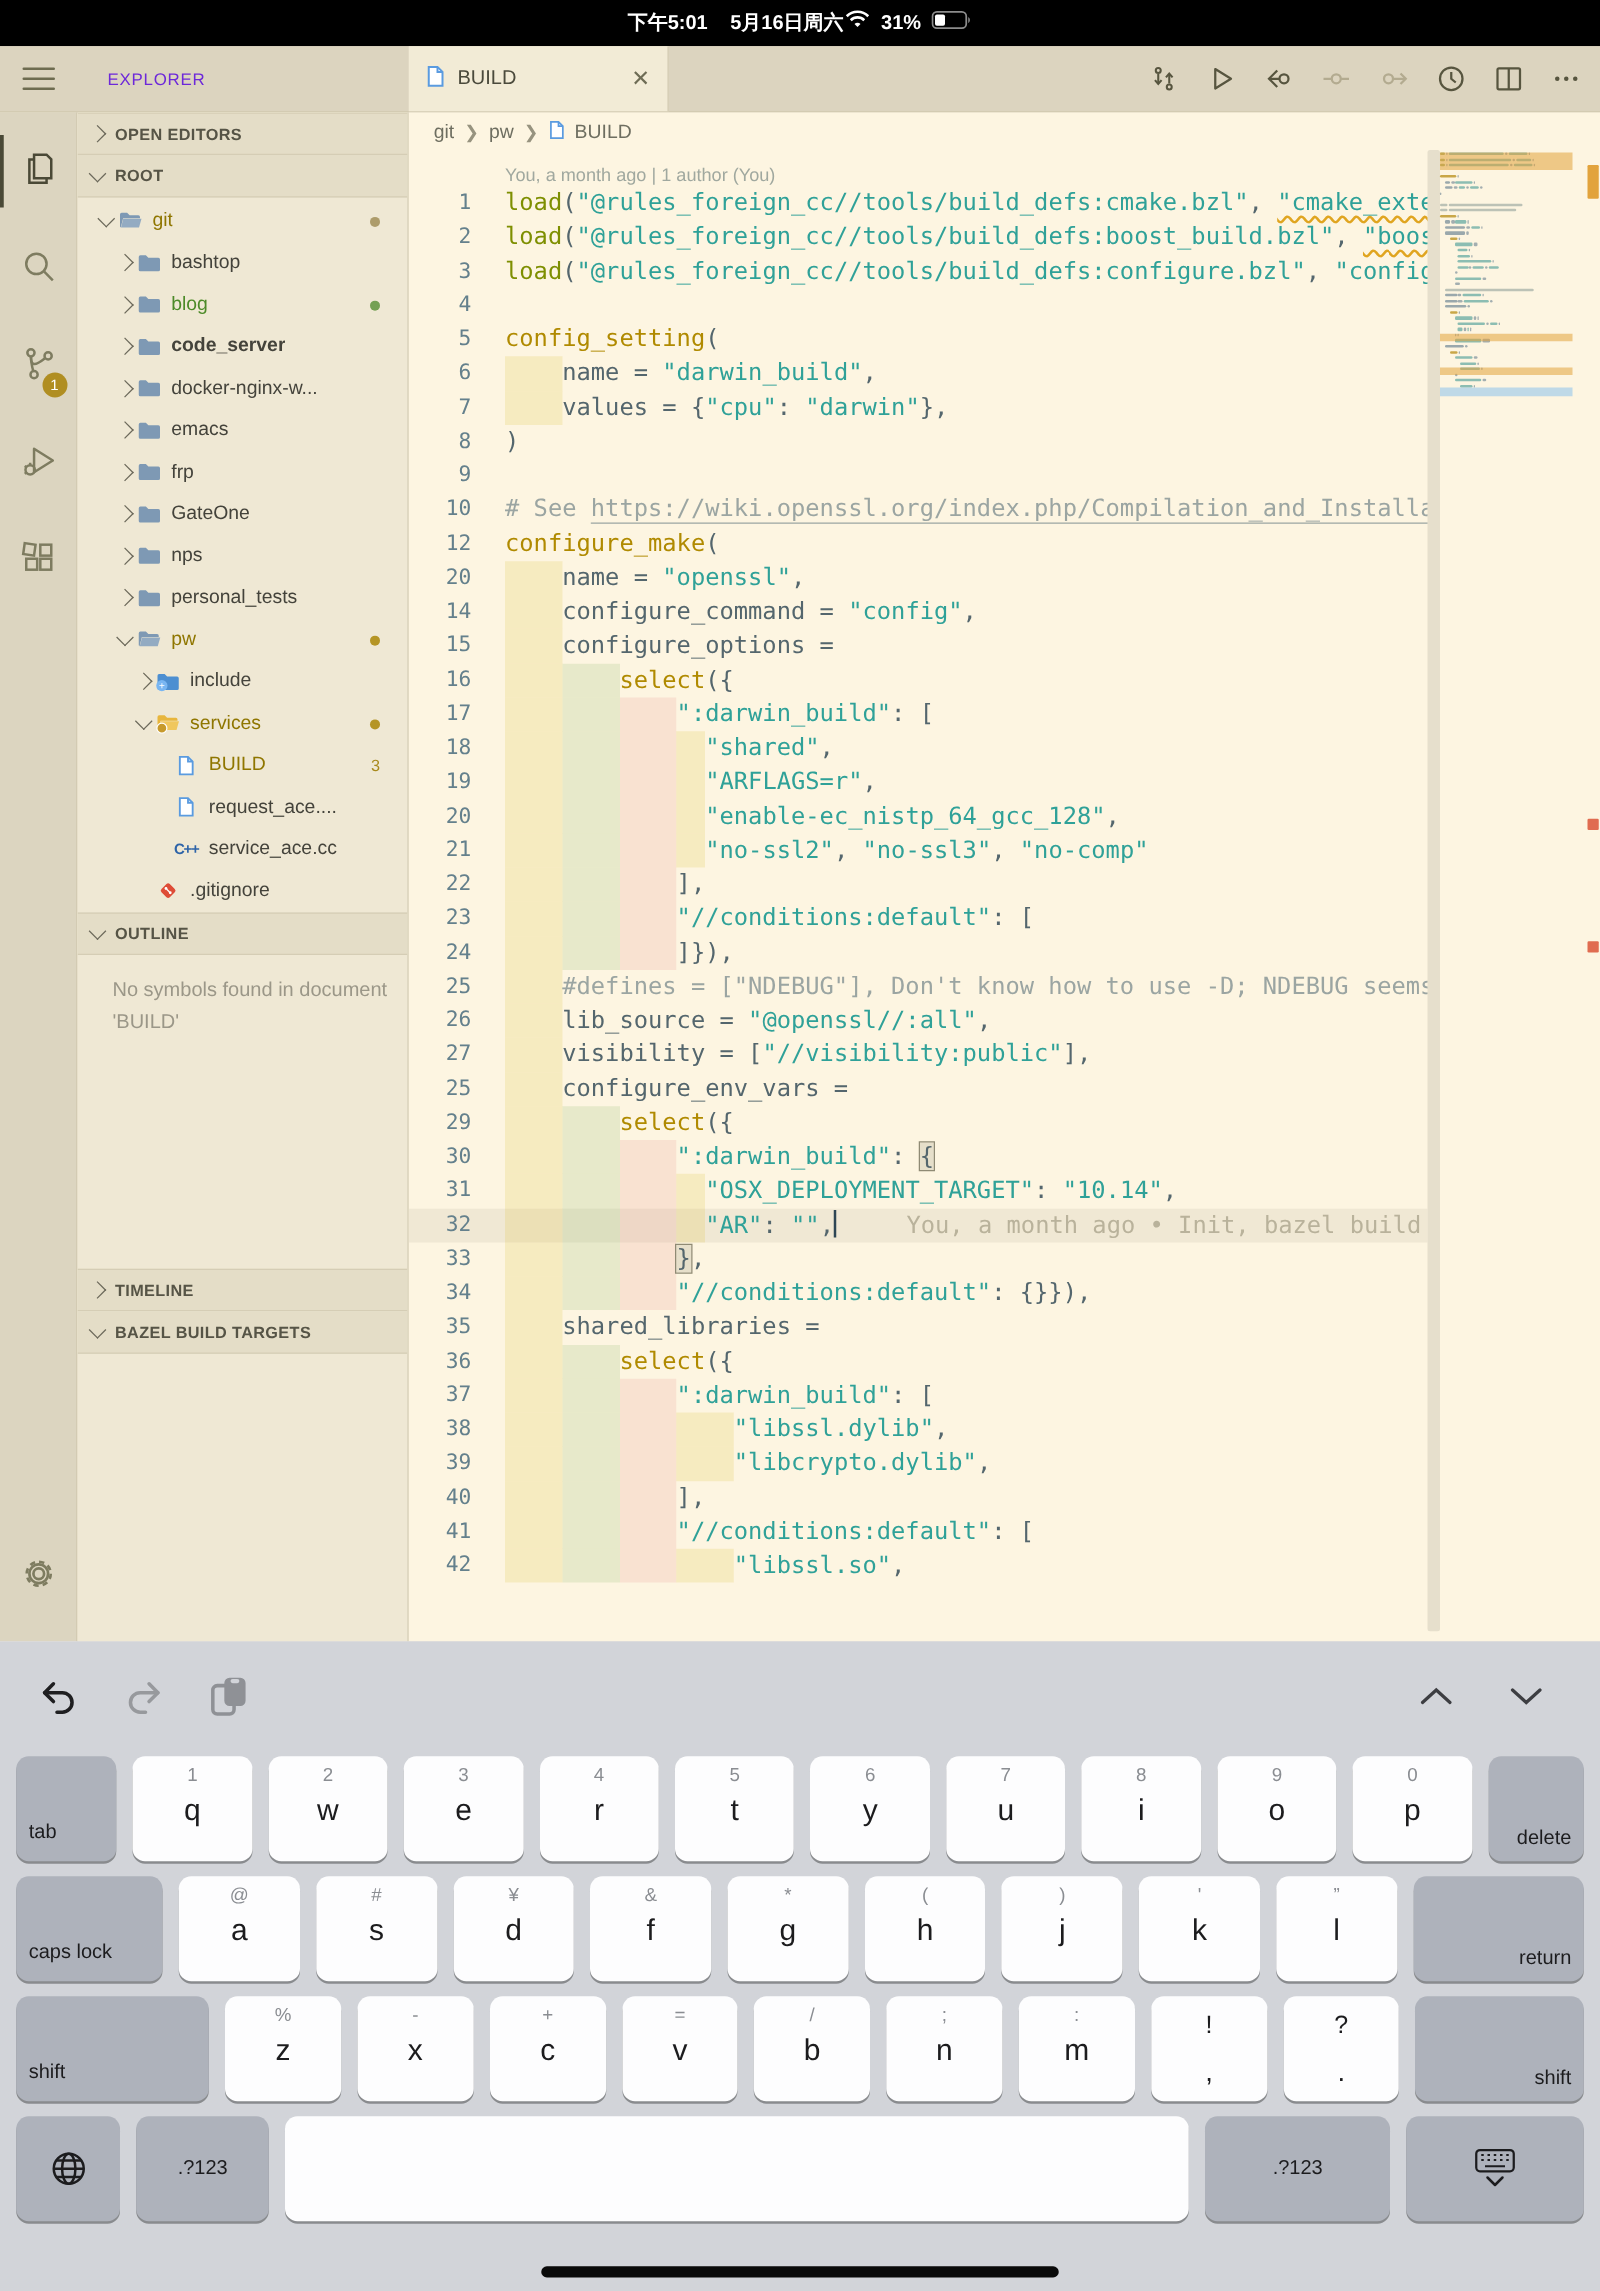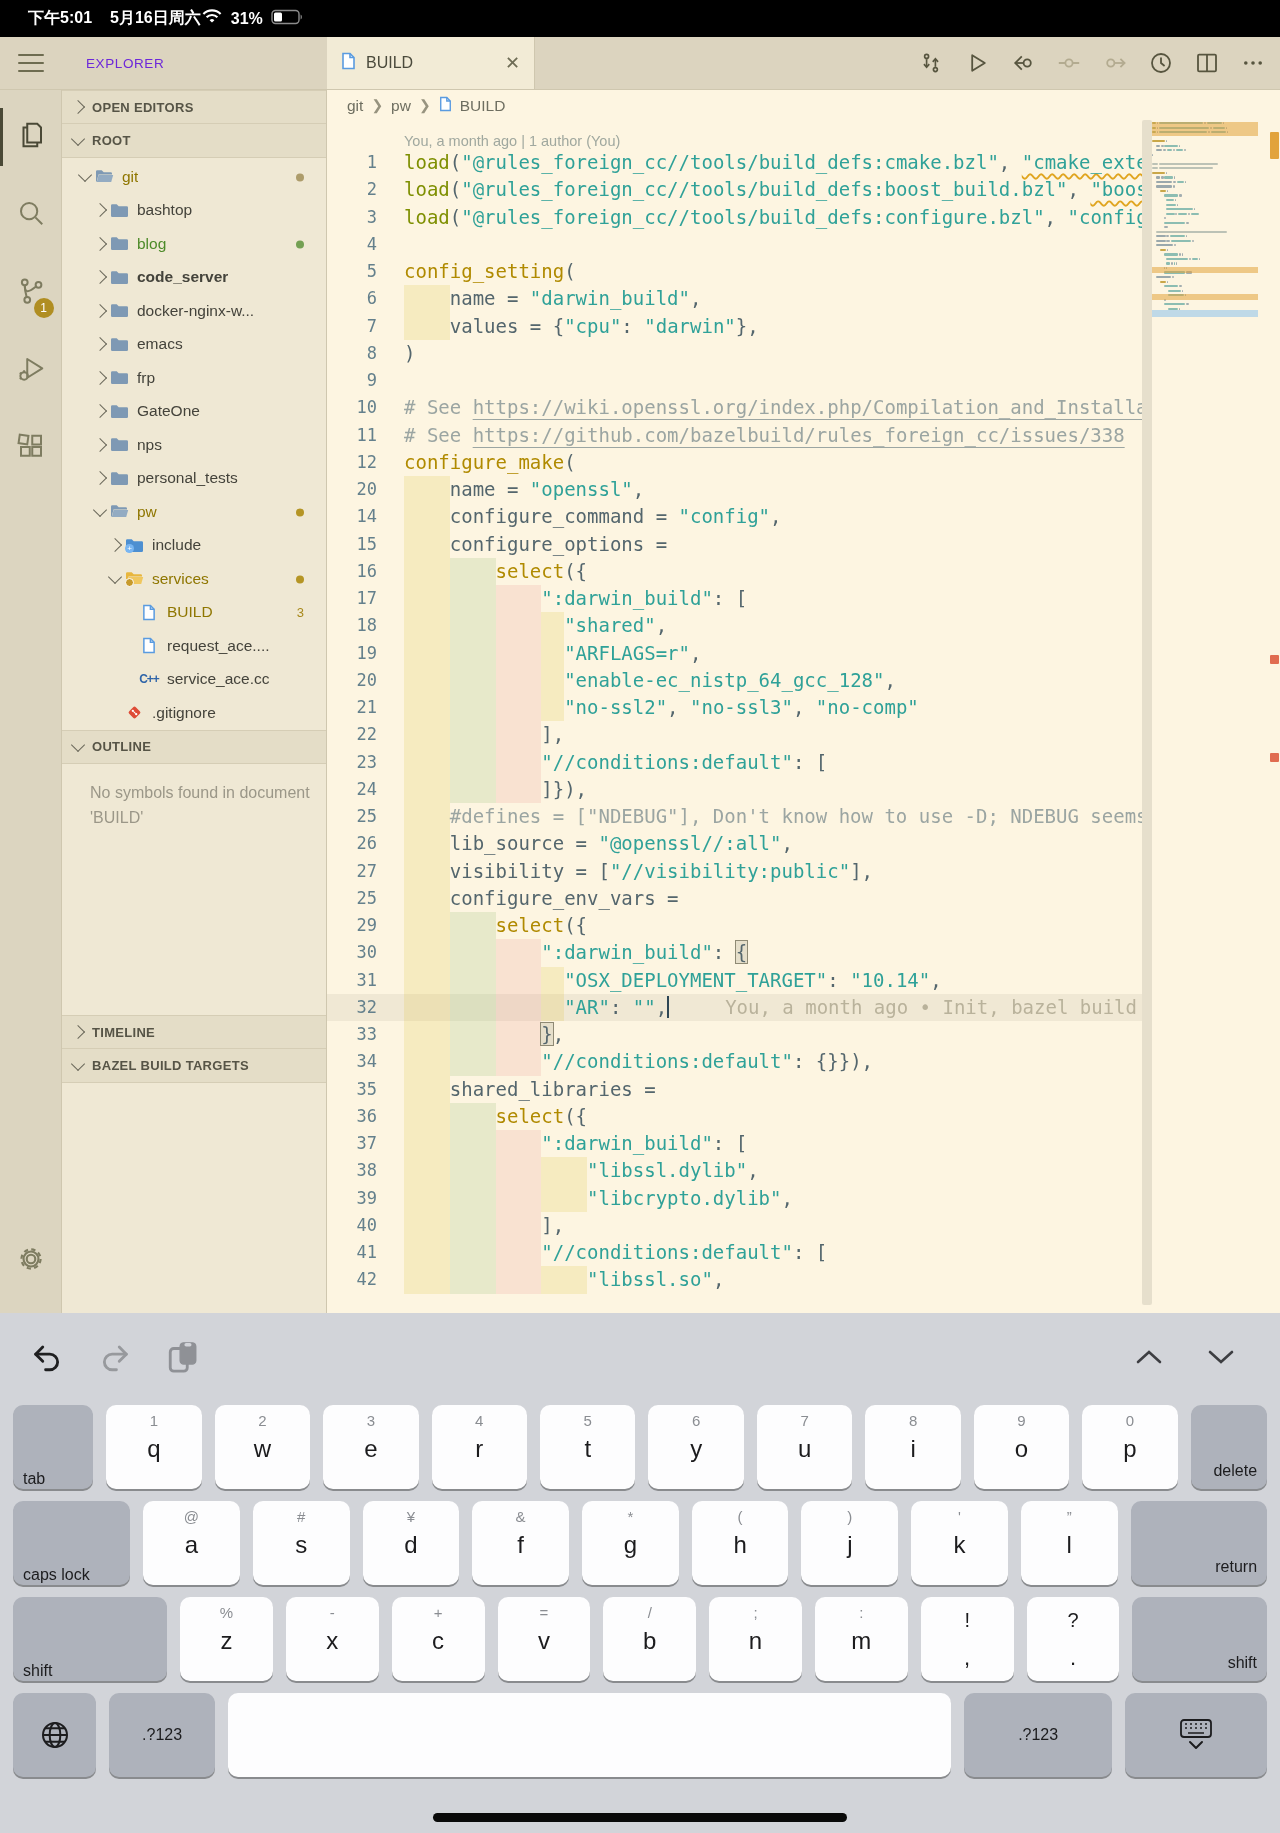--- a/index.html
+++ b/index.html
@@ -1,21 +1,21 @@
 <!DOCTYPE html>
 <html><head>
 <meta charset="utf-8">
 <style>
   html,body{margin:0;padding:0;background:#888;}
   *{box-sizing:border-box;}
   #app{position:relative;width:1280px;height:1833px;overflow:hidden;background:#FDF5E1;
        font-family:"Liberation Sans",sans-serif;-webkit-font-smoothing:antialiased;}
   
   #statusbar{position:absolute;left:0;top:0;width:1280px;height:37px;background:#000;color:#fff;
-    display:flex;align-items:center;justify-content:flex-start;padding:0 28px;font-size:16px;font-weight:bold;}
+    display:flex;align-items:center;justify-content:center;padding:0 28px;font-size:16px;font-weight:bold;}
   #statusbar .left{display:flex;gap:18px;}
   #statusbar .right{display:flex;align-items:center;gap:8px;font-weight:bold;}
   
   #toprow{position:absolute;left:0;top:37px;width:1280px;height:53px;background:#DCD4BF;border-bottom:1px solid #CFC7AF;display:flex;}
   #hamburger{width:62px;height:100%;display:flex;align-items:center;justify-content:center;}
   #hamburger .bars{width:26px;height:2.5px;background:#6E6C50;position:relative;border-radius:1px;}
   #hamburger .bars:before,#hamburger .bars:after{content:"";position:absolute;left:0;width:26px;height:2.5px;background:#6E6C50;border-radius:1px;}
   #hamburger .bars:before{top:-8px;} #hamburger .bars:after{top:8px;}
   #explorer-title{width:265px;display:flex;align-items:center;padding-left:24px;font-size:13.5px;letter-spacing:.6px;color:#6d28d9;}
   #tabstrip{flex:1;display:flex;align-items:stretch;position:relative;}
@@ -79,21 +79,21 @@
   #keyboard{position:absolute;left:0;top:1313px;width:1280px;height:520px;background:#D2D4D9;}
   #kb-toolbar{height:92px;display:flex;align-items:center;padding:0 30px;}
   #kb-toolbar .kt-left{display:flex;gap:34px;align-items:center;}
   #kb-toolbar .kt-right{margin-left:auto;display:flex;gap:42px;align-items:center;padding-right:14px;}
   .krow{display:flex;gap:13px;margin:0 13px 12px 13px;height:84px;}
   .key{border-radius:10px;background:#FDFDFE;box-shadow:0 2px 0 #898B8E;position:relative;flex:1 1 0;}
   .key.gray{background:#AEB2BB;}
   .key .sub{position:absolute;top:7px;left:0;right:0;text-align:center;font-size:15px;color:#8A8D92;}
   .key .main{position:absolute;top:30px;left:0;right:0;text-align:center;font-size:24px;color:#1C1C1E;}
   .key .lab{position:absolute;font-size:16px;color:#1C1C1E;}
-  .key .lab.bl{left:10px;bottom:1px;} .key .lab.br{right:10px;bottom:9px;}
+  .key .lab.bl{left:10px;bottom:14px;} .key .lab.br{right:10px;bottom:9px;}
   .key .lab.c{left:0;right:0;bottom:0;top:0;display:flex;align-items:center;justify-content:center;}
   .key .dtop{position:absolute;top:12px;left:0;right:0;text-align:center;font-size:20px;color:#1C1C1E;}
   .key .dbot{position:absolute;bottom:10px;left:0;right:0;text-align:center;font-size:22px;color:#1C1C1E;}
   .key .icwrap{position:absolute;inset:0;display:flex;align-items:center;justify-content:center;}
   #home-indicator{position:absolute;left:50%;transform:translateX(-50%);bottom:11px;width:414px;height:9px;border-radius:5px;background:#0A0A0A;}
 </style>
 </head>
 <body>
 
 <div id="app">
@@ -505,21 +505,20 @@
           <div class="cl"><span class="gut">1</span><div class="lc" style="padding-left: 0px;"><span class="tok kw">load</span><span class="tok p">(</span><span class="tok str">"@rules_foreign_cc//tools/build_defs:cmake.bzl"</span><span class="tok p">, </span><span class="tok sq">"cmake_external"</span></div></div>
           <div class="cl"><span class="gut">2</span><div class="lc" style="padding-left: 0px;"><span class="tok kw">load</span><span class="tok p">(</span><span class="tok str">"@rules_foreign_cc//tools/build_defs:boost_build.bzl"</span><span class="tok p">, </span><span class="tok sq">"boost_build"</span></div></div>
           <div class="cl"><span class="gut">3</span><div class="lc" style="padding-left: 0px;"><span class="tok kw">load</span><span class="tok p">(</span><span class="tok str">"@rules_foreign_cc//tools/build_defs:configure.bzl"</span><span class="tok p">, </span><span class="tok str">"configure_make"</span></div></div>
           <div class="cl"><span class="gut">4</span><div class="lc" style="padding-left: 0px;"></div></div>
           <div class="cl"><span class="gut">5</span><div class="lc" style="padding-left: 0px;"><span class="tok fn">config_setting</span><span class="tok p">(</span></div></div>
           <div class="cl"><span class="gut">6</span><div class="lc" style="padding-left: 45.76px;"><span class="ib" style="left: 0px; width: 45.76px; background: rgba(222, 196, 62, 0.2);"></span><span class="tok df">name</span><span class="tok p"> = </span><span class="tok str">"darwin_build"</span><span class="tok p">,</span></div></div>
           <div class="cl"><span class="gut">7</span><div class="lc" style="padding-left: 45.76px;"><span class="ib" style="left: 0px; width: 45.76px; background: rgba(222, 196, 62, 0.2);"></span><span class="tok df">values</span><span class="tok p"> = {</span><span class="tok str">"cpu"</span><span class="tok p">: </span><span class="tok str">"darwin"</span><span class="tok p">},</span></div></div>
           <div class="cl"><span class="gut">8</span><div class="lc" style="padding-left: 0px;"><span class="tok p">)</span></div></div>
           <div class="cl"><span class="gut">9</span><div class="lc" style="padding-left: 0px;"></div></div>
           <div class="cl"><span class="gut">10</span><div class="lc" style="padding-left: 0px;"><span class="tok cm"># See </span><span class="tok lk">https://wiki.openssl.org/index.php/Compilation_and_Installation</span></div></div>
-          <div class="cl"><span class="gut">11</span><div class="lc" style="padding-left: 0px;"><span class="tok cm"># See </span><span class="tok lk">https://github.com/bazelbuild/rules_foreign_cc/issues/338</span></div></div>
           <div class="cl"><span class="gut">12</span><div class="lc" style="padding-left: 0px;"><span class="tok fn">configure_make</span><span class="tok p">(</span></div></div>
           <div class="cl"><span class="gut">20</span><div class="lc" style="padding-left: 45.76px;"><span class="ib" style="left: 0px; width: 45.76px; background: rgba(222, 196, 62, 0.2);"></span><span class="tok df">name</span><span class="tok p"> = </span><span class="tok str">"openssl"</span><span class="tok p">,</span></div></div>
           <div class="cl"><span class="gut">14</span><div class="lc" style="padding-left: 45.76px;"><span class="ib" style="left: 0px; width: 45.76px; background: rgba(222, 196, 62, 0.2);"></span><span class="tok df">configure_command</span><span class="tok p"> = </span><span class="tok str">"config"</span><span class="tok p">,</span></div></div>
           <div class="cl"><span class="gut">15</span><div class="lc" style="padding-left: 45.76px;"><span class="ib" style="left: 0px; width: 45.76px; background: rgba(222, 196, 62, 0.2);"></span><span class="tok df">configure_options</span><span class="tok p"> =</span></div></div>
           <div class="cl"><span class="gut">16</span><div class="lc" style="padding-left: 91.52px;"><span class="ib" style="left: 0px; width: 45.76px; background: rgba(222, 196, 62, 0.2);"></span><span class="ib" style="left: 45.76px; width: 45.76px; background: rgba(126, 180, 90, 0.17);"></span><span class="tok fn">select</span><span class="tok p">({</span></div></div>
           <div class="cl"><span class="gut">17</span><div class="lc" style="padding-left: 137.28px;"><span class="ib" style="left: 0px; width: 45.76px; background: rgba(222, 196, 62, 0.2);"></span><span class="ib" style="left: 45.76px; width: 45.76px; background: rgba(126, 180, 90, 0.17);"></span><span class="ib" style="left: 91.52px; width: 45.76px; background: rgba(226, 120, 120, 0.15);"></span><span class="tok str">":darwin_build"</span><span class="tok p">: [</span></div></div>
           <div class="cl"><span class="gut">18</span><div class="lc" style="padding-left: 160.16px;"><span class="ib" style="left: 0px; width: 45.76px; background: rgba(222, 196, 62, 0.2);"></span><span class="ib" style="left: 45.76px; width: 45.76px; background: rgba(126, 180, 90, 0.17);"></span><span class="ib" style="left: 91.52px; width: 45.76px; background: rgba(226, 120, 120, 0.15);"></span><span class="ib" style="left: 137.28px; width: 22.88px; background: rgba(222, 196, 62, 0.2);"></span><span class="tok str">"shared"</span><span class="tok p">,</span></div></div>
           <div class="cl"><span class="gut">19</span><div class="lc" style="padding-left: 160.16px;"><span class="ib" style="left: 0px; width: 45.76px; background: rgba(222, 196, 62, 0.2);"></span><span class="ib" style="left: 45.76px; width: 45.76px; background: rgba(126, 180, 90, 0.17);"></span><span class="ib" style="left: 91.52px; width: 45.76px; background: rgba(226, 120, 120, 0.15);"></span><span class="ib" style="left: 137.28px; width: 22.88px; background: rgba(222, 196, 62, 0.2);"></span><span class="tok str">"ARFLAGS=r"</span><span class="tok p">,</span></div></div>
           <div class="cl"><span class="gut">20</span><div class="lc" style="padding-left: 160.16px;"><span class="ib" style="left: 0px; width: 45.76px; background: rgba(222, 196, 62, 0.2);"></span><span class="ib" style="left: 45.76px; width: 45.76px; background: rgba(126, 180, 90, 0.17);"></span><span class="ib" style="left: 91.52px; width: 45.76px; background: rgba(226, 120, 120, 0.15);"></span><span class="ib" style="left: 137.28px; width: 22.88px; background: rgba(222, 196, 62, 0.2);"></span><span class="tok str">"enable-ec_nistp_64_gcc_128"</span><span class="tok p">,</span></div></div>
           <div class="cl"><span class="gut">21</span><div class="lc" style="padding-left: 160.16px;"><span class="ib" style="left: 0px; width: 45.76px; background: rgba(222, 196, 62, 0.2);"></span><span class="ib" style="left: 45.76px; width: 45.76px; background: rgba(126, 180, 90, 0.17);"></span><span class="ib" style="left: 91.52px; width: 45.76px; background: rgba(226, 120, 120, 0.15);"></span><span class="ib" style="left: 137.28px; width: 22.88px; background: rgba(222, 196, 62, 0.2);"></span><span class="tok str">"no-ssl2"</span><span class="tok p">, </span><span class="tok str">"no-ssl3"</span><span class="tok p">, </span><span class="tok str">"no-comp"</span></div></div>

